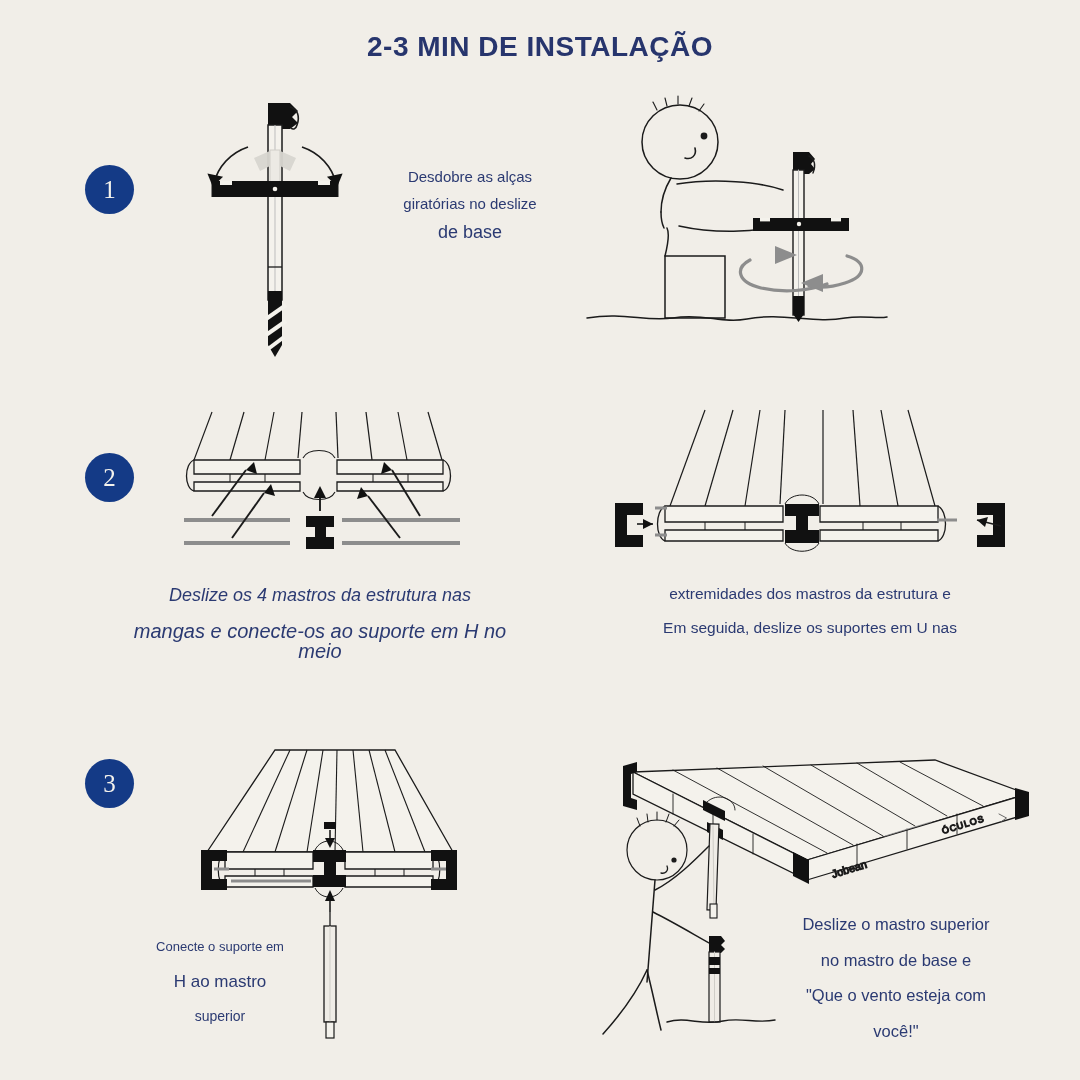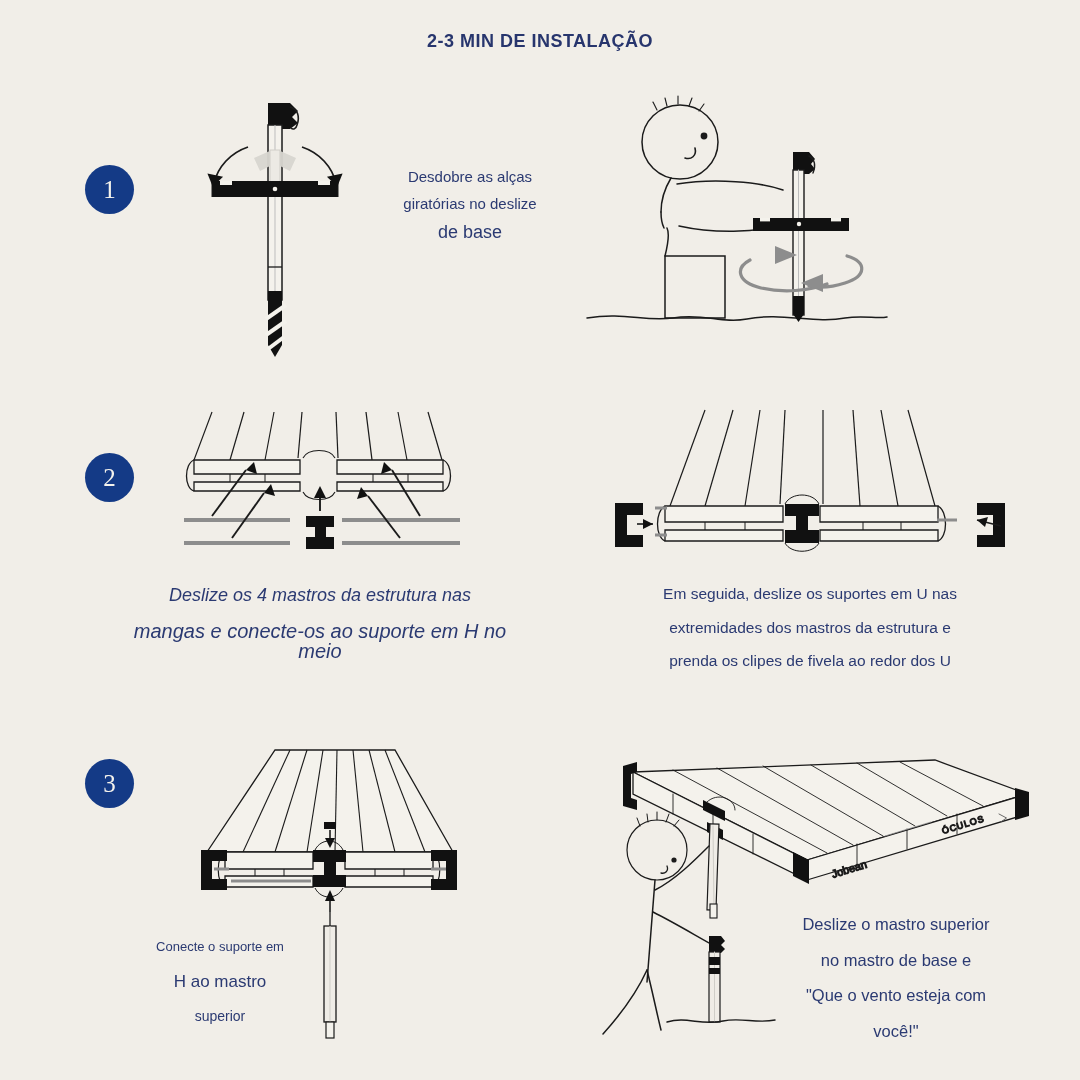--- a/index.html
+++ b/index.html
@@ -9,21 +9,21 @@
     font-family:"Liberation Sans", sans-serif;
     overflow:hidden;
     position:relative;
     color:#27356d;
   }
   .page{position:relative;width:1080px;height:1080px;}
 
   .title{
     position:absolute;top:31px;left:0;width:1080px;
     text-align:center;
-    font-size:18px;letter-spacing:.5px;
+    font-size:28px;letter-spacing:.5px;
     color:#27356d;font-weight:600;
   }
 
   .badge{
     position:absolute;width:49px;height:49px;border-radius:50%;
     background:#143a86;color:#f4f2ec;
     display:flex;align-items:center;justify-content:center;
     font-size:25px;font-weight:400;
     font-family:"Liberation Serif", serif;
   }
@@ -278,23 +278,22 @@
       <g class="blk" stroke="none">
         <path d="M340 105 h28 v12 h-16 v20 h16 v12 h-28 z" transform="translate(16,0) scale(-1,1) translate(-724,0)"></path>
       </g>
 
       <line x1="396" y1="128" x2="372" y2="122" stroke-width="1.8"></line>
       <path class="blk" stroke="none" d="M372 122 l11 -3 -3 10 z"></path>
     </g>
   </svg>
 
   <div class="cap c2b">
+    <div class="r">extremidades dos mastros da estrutura e</div>
     <div class="r">Em seguida, deslize os suportes em U nas</div>
-    <div class="r">extremidades dos mastros da estrutura e</div>
-    <div class="r">prenda os clipes de fivela ao redor dos U</div>
   </div>
 
   <div class="badge badge3">3</div>
 
   <svg style="left:185px;top:730px;" width="290" height="310" viewBox="0 0 290 310">
     <g class="ink" stroke-width="1.2">
 
       <path d="M90 20 h120 L268 122 H22 Z" fill="#f4f2ec" stroke-width="1.3"></path>
       <g stroke-width="1.1">
         <line x1="105" y1="20" x2="58" y2="122"></line>

